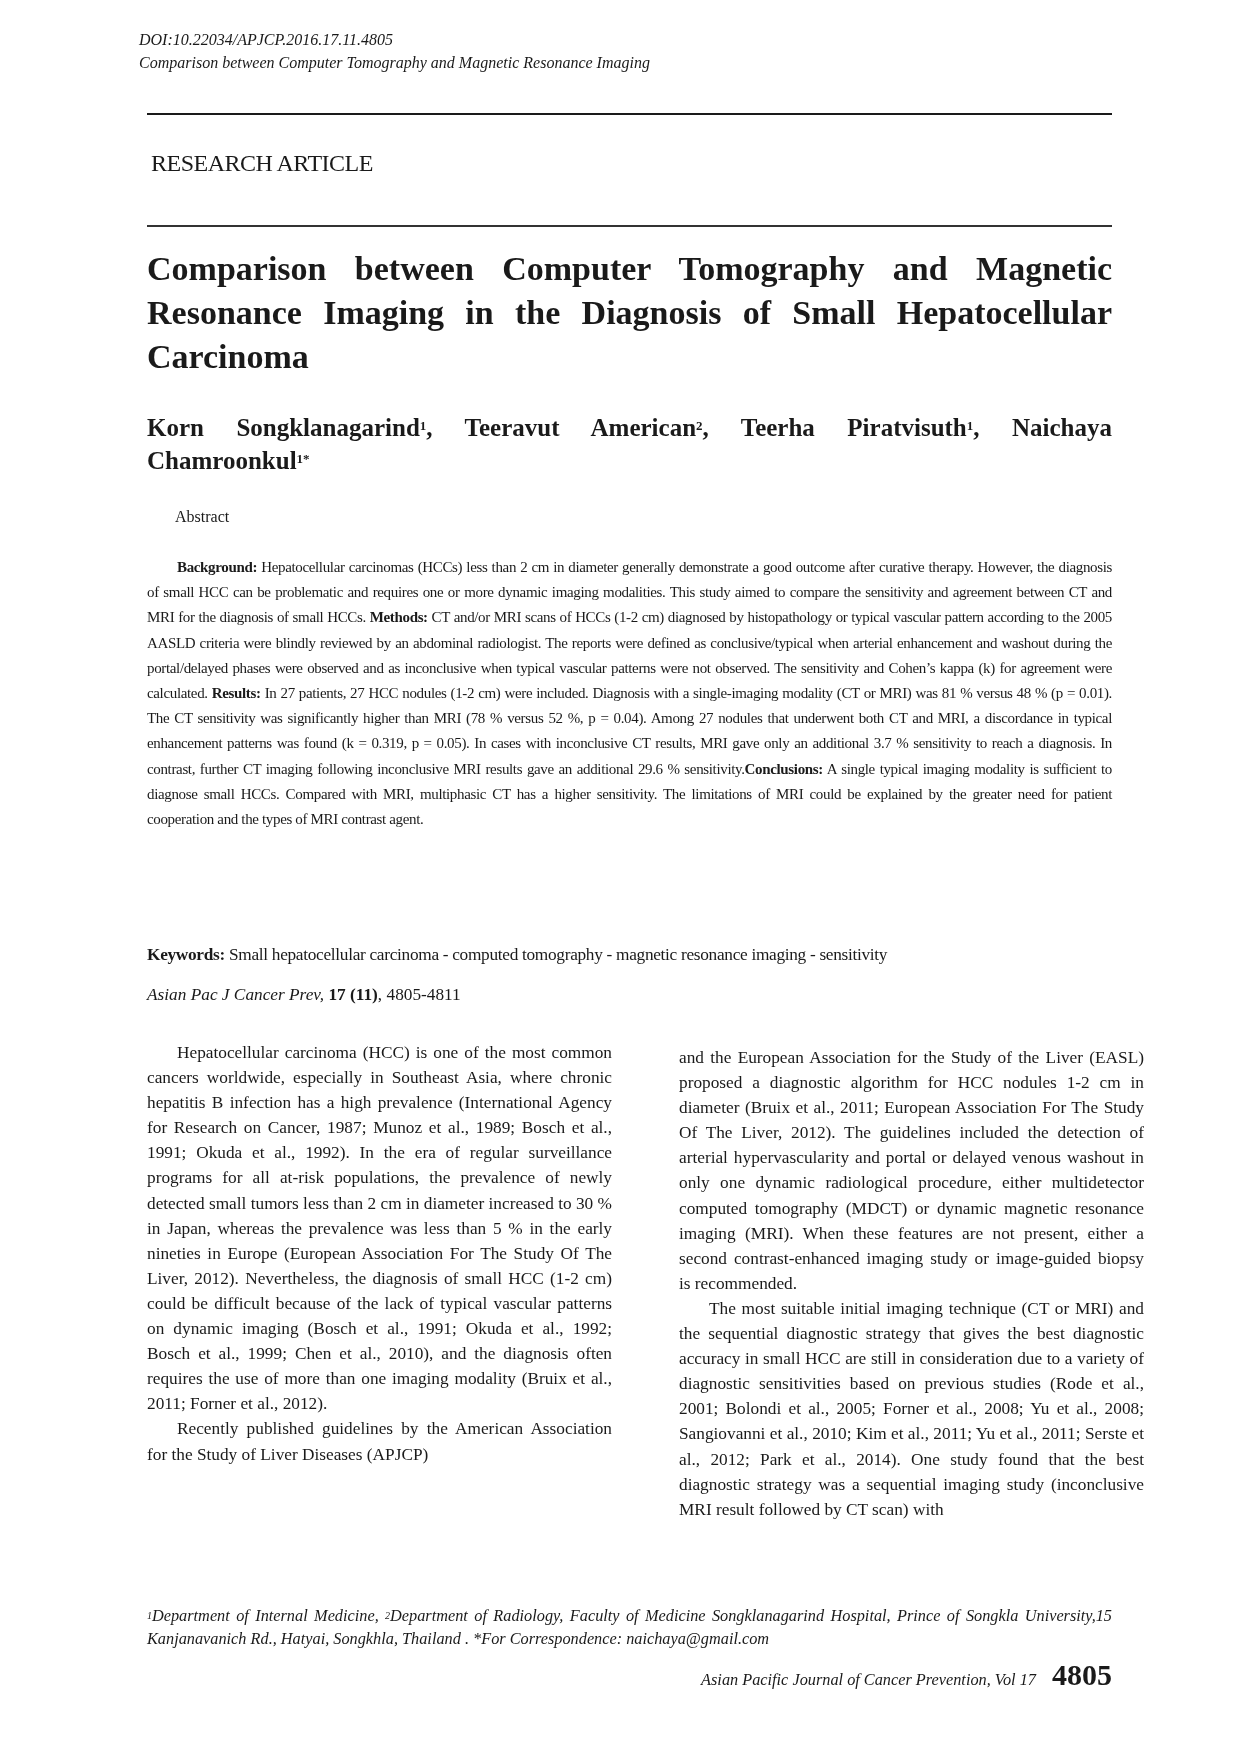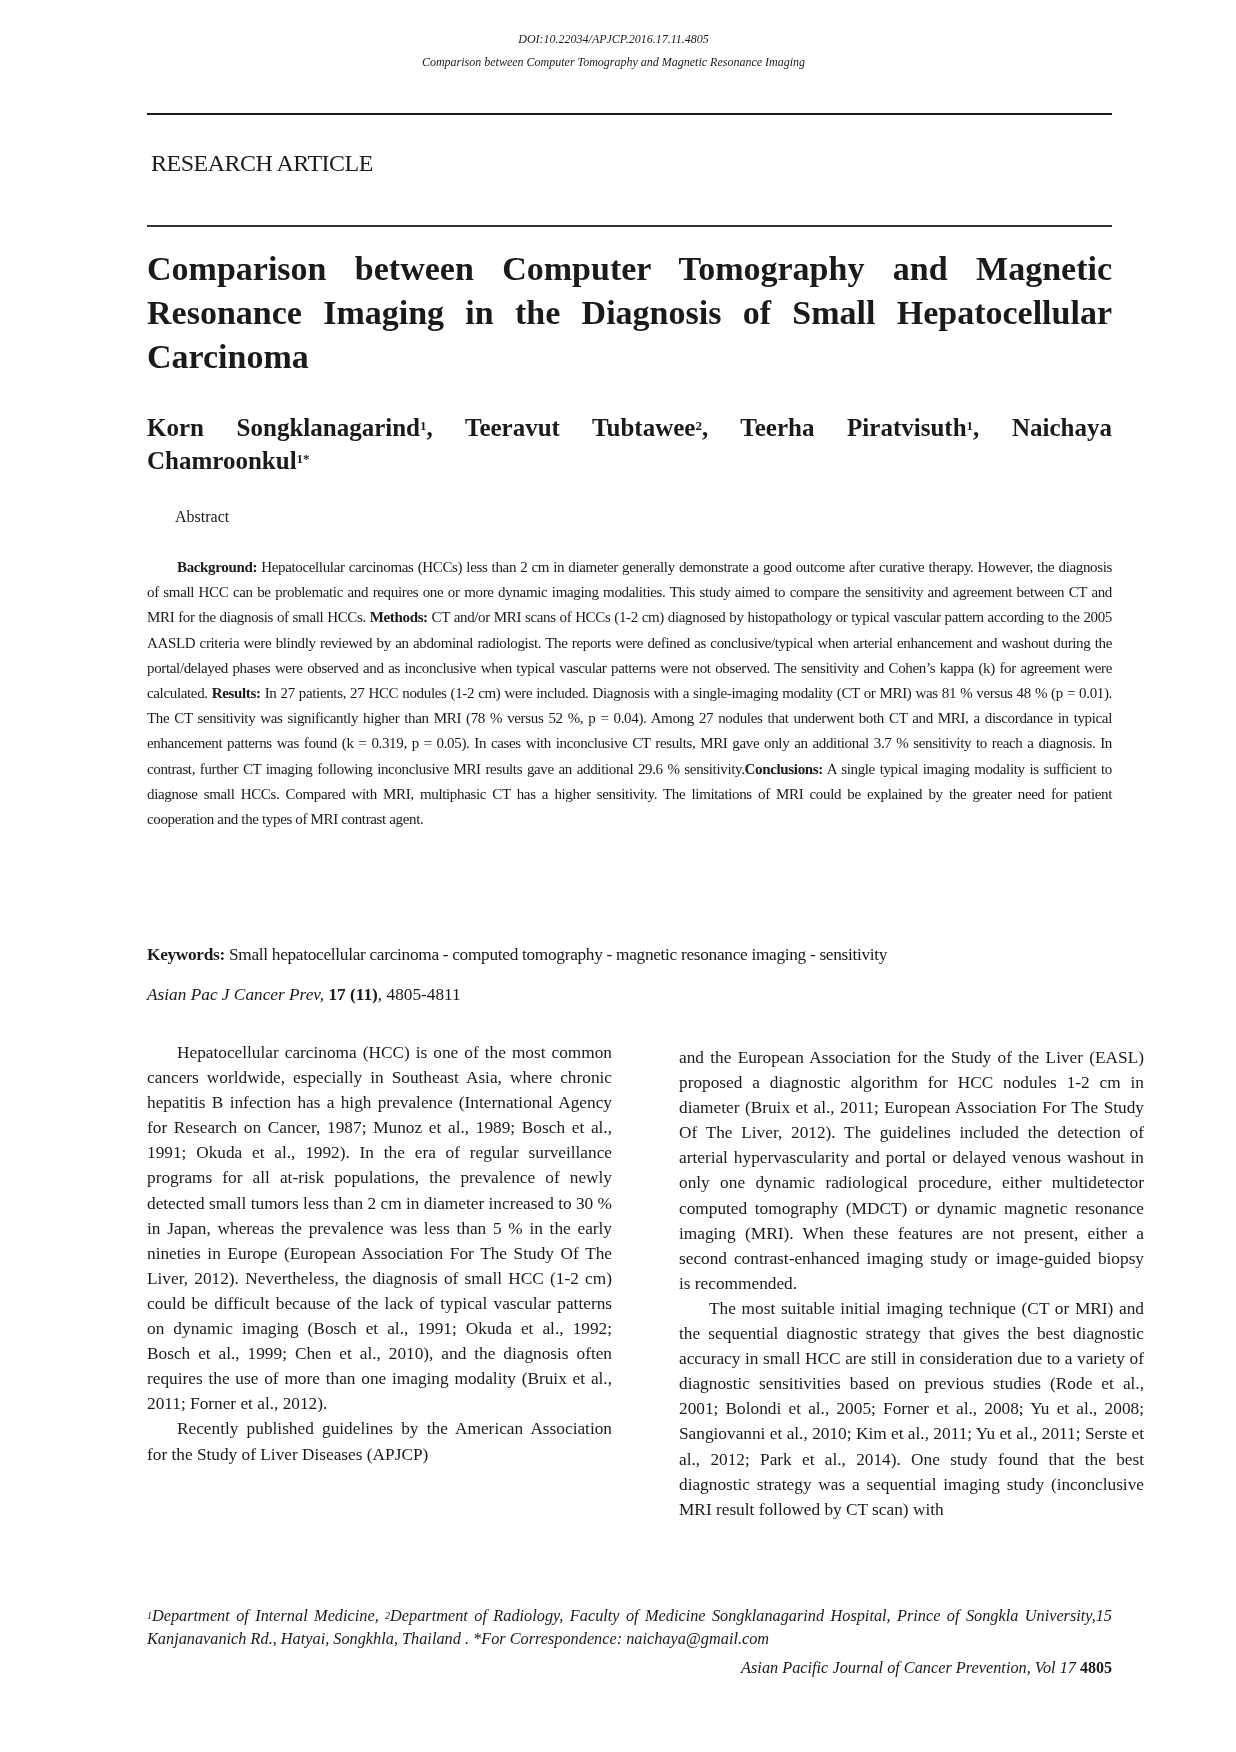--- a/index.html
+++ b/index.html
@@ -1,21 +1,21 @@
 <!DOCTYPE html>
 <html><head>
 <meta charset="utf-8">
 <style>
   html, body { margin: 0; padding: 0; background: #ffffff; }
   body {
     width: 1236px; height: 1752px; position: relative; overflow: hidden;
     font-family: "Liberation Serif", "DejaVu Serif", serif; color: #1a1a1a;
   }
   .page { position: absolute; left: 147px; top: 0; width: 965px; }
-  .running-head { position: absolute; right: 16px; top: 28px; text-align: center; font-style: italic; font-size: 12px; line-height: 23px; width: 965px; }
+  .running-head { position: absolute; right: 8px; top: 28px; text-align: left; font-style: italic; font-size: 16px; line-height: 23px; width: 965px; }
   .rule { position: absolute; left: 0; width: 965px; background: #1a1a1a; }
   .rule-top { top: 113px; height: 2px; }
   .rule-mid { top: 225px; height: 2px; background: #333; }
   .section-label { position: absolute; left: 4px; top: 150px; font-size: 24px; letter-spacing: -0.5px; }
   .title { position: absolute; left: 0; top: 247px; width: 965px; font-size: 34px; font-weight: bold; line-height: 44px; text-align: justify; text-align-last: left; }
   .authors { position: absolute; left: 0; top: 411px; width: 965px; font-size: 25px; font-weight: bold; line-height: 33px; text-align: justify; }
   .authors sup { font-size: 13px; vertical-align: top; position: relative; top: -2px; }
   .abstract-heading { position: absolute; left: 0; top: 508px; font-size: 16px; font-weight: normal; margin-left: 28px; }
   .abstract-body { position: absolute; left: 0; top: 555px; width: 965px; font-size: 15px; line-height: 25.2px; text-align: justify; letter-spacing: -0.35px; font-family: Liberation Serif, serif; }
   .abstract-body p { margin: 0; text-indent: 30px; }
@@ -24,21 +24,21 @@
   .col { position: absolute; top: 1040px; width: 465px; font-size: 17.3px; line-height: 25.1px; text-align: justify; }
   .col-left { left: 0; }
   .col-right { left: 500px; top: 1045px; margin-left: 32px; }
   .col h2 { margin: 0 0 12px 0; font-size: 22px; font-weight: bold; line-height: 30px; }
   .col p { margin: 0; text-indent: 30px; }
   .col p.cont { text-indent: 0; }
   .affil { position: absolute; left: 0; top: 1604px; width: 965px; font-style: italic; font-size: 16.3px; line-height: 23px; text-align: justify; text-align-last: left; }
   .affil sup { font-size: 10px; vertical-align: top; }
   .footer { position: absolute; right: 0; top: 1658px; font-size: 16.3px; }
   .footer .journal { font-style: italic; }
-  .footer .pagenum { font-weight: bold; font-size: 16px; margin-left: 4px; }
+  .footer .pagenum { font-weight: bold; font-size: 30px; margin-left: 16px; }
   b.lbl { font-weight: bold; }
 </style>
 </head>
 <body>
 
 <div class="page">
 
   <div class="running-head">
     <div>DOI:10.22034/APJCP.2016.17.11.4805</div>
     <div>Comparison between Computer Tomography and Magnetic Resonance Imaging</div>
@@ -46,21 +46,21 @@
 
   <div class="rule rule-top"></div>
 
   <div class="section-label">RESEARCH ARTICLE</div>
 
   <div class="rule rule-mid"></div>
 
   <h1 class="title" style="margin:0;">Comparison between Computer Tomography and Magnetic Resonance Imaging in the Diagnosis of Small Hepatocellular Carcinoma</h1>
 
   <div class="authors">
-    <span>Korn Songklanagarind</span><sup>1</sup><span>, </span><span>Teeravut Tubtawee</span><sup>2</sup><span>, </span><span>Teerha Piratvisuth</span><sup>1</sup><span>, </span><span>Naichaya Chamroonkul</span><sup style="font-size:13px;">1*</sup>
+    <span>Korn Songklanagarind</span><sup>1</sup><span>, </span><span>Teeravut American</span><sup>2</sup><span>, </span><span>Teerha Piratvisuth</span><sup>1</sup><span>, </span><span>Naichaya Chamroonkul</span><sup style="font-size:13px;">1*</sup>
   </div>
 
   <div class="abstract-heading">Abstract</div>
 
   <div class="abstract-body">
     <p><b class="lbl">Background:</b><span> Hepatocellular carcinomas (HCCs) less than 2 cm in diameter generally demonstrate a good outcome after curative therapy. However, the diagnosis of small HCC can be problematic and requires one or more dynamic imaging modalities. This study aimed to compare the sensitivity and agreement between CT and MRI for the diagnosis of small HCCs. </span><b class="lbl">Methods:</b><span> CT and/or MRI scans of HCCs (1-2 cm) diagnosed by histopathology or typical vascular pattern according to the 2005 AASLD criteria were blindly reviewed by an abdominal radiologist. The reports were defined as conclusive/typical when arterial enhancement and washout during the portal/delayed phases were observed and as inconclusive when typical vascular patterns were not observed. The sensitivity and Cohen’s kappa (k) for agreement were calculated. </span><b class="lbl">Results:</b><span> In 27 patients, 27 HCC nodules (1-2 cm) were included. Diagnosis with a single-imaging modality (CT or MRI) was 81 % versus 48 % (p = 0.01). The CT sensitivity was significantly higher than MRI (78 % versus 52 %, p = 0.04). Among 27 nodules that underwent both CT and MRI, a discordance in typical enhancement patterns was found (k = 0.319, p = 0.05). In cases with inconclusive CT results, MRI gave only an additional 3.7 % sensitivity to reach a diagnosis. In contrast, further CT imaging following inconclusive MRI results gave an additional 29.6 % sensitivity.</span><b class="lbl">Conclusions:</b><span> A single typical imaging modality is sufficient to diagnose small HCCs. Compared with MRI, multiphasic CT has a higher sensitivity. The limitations of MRI could be explained by the greater need for patient cooperation and the types of MRI contrast agent.</span></p>
   </div>
 
   <div class="keywords">
     <b class="lbl">Keywords:</b><span> Small hepatocellular carcinoma - computed tomography - magnetic resonance imaging - sensitivity</span>

